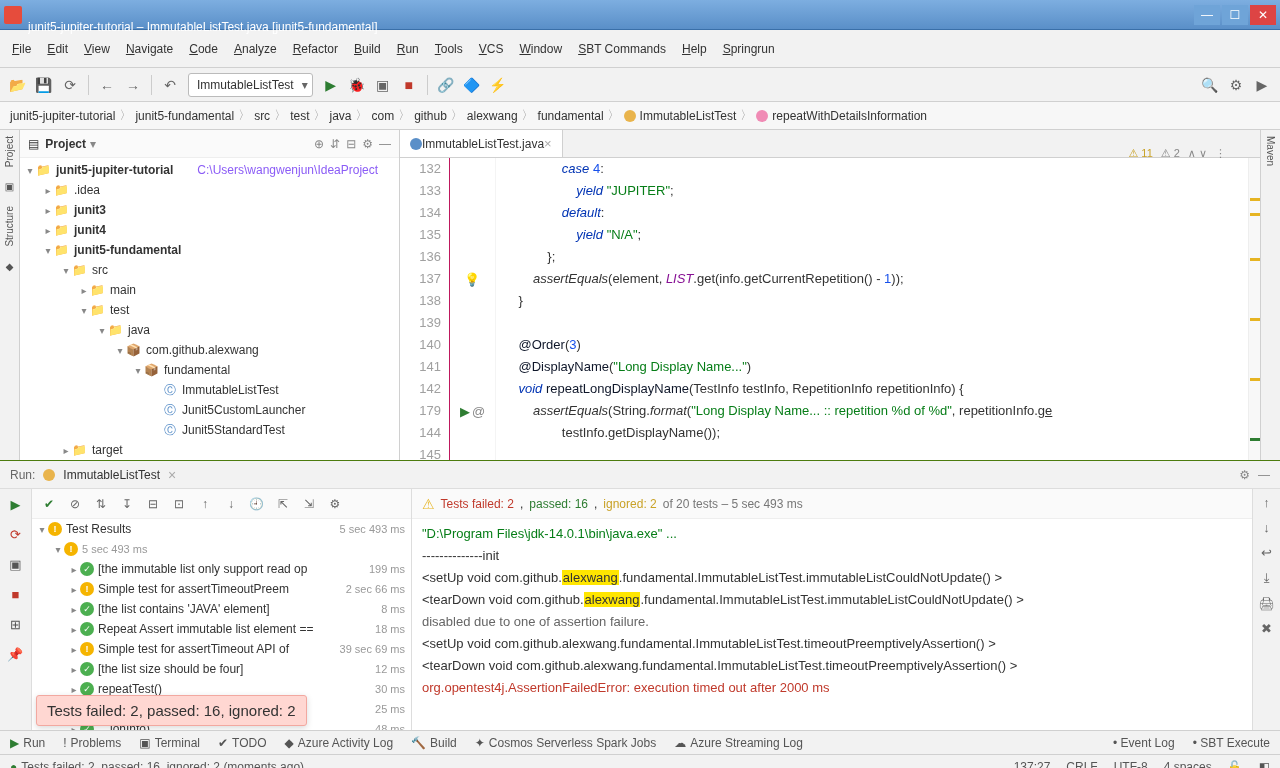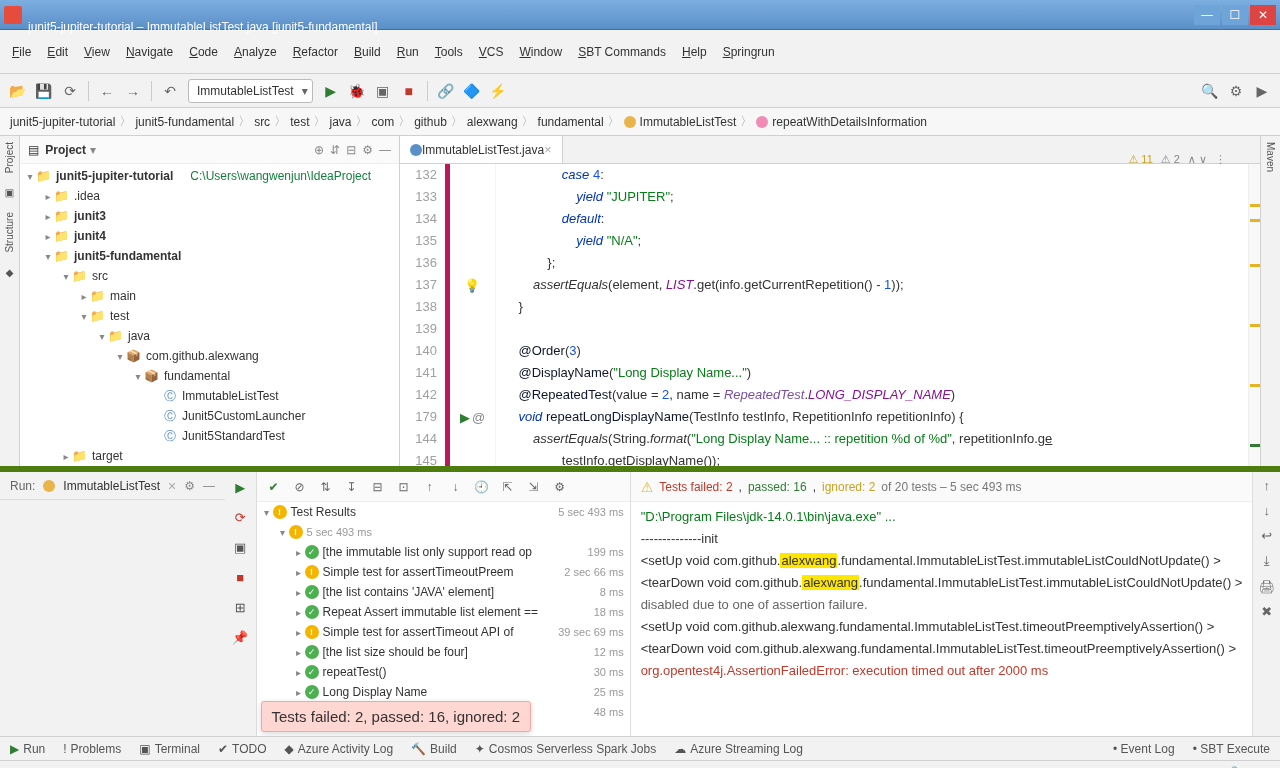--- a/index.html
+++ b/index.html
@@ -8,21 +8,21 @@
 
 .titlebar { height: 30px; background: linear-gradient(#7daee0, #5a8fc8); display: flex; align-items: center; padding: 0 4px; color: #fff; border-bottom: 1px solid #3a6fa8; }
 .titlebar .logo { width: 18px; height: 18px; background: #e64c3c; border-radius: 2px; margin-right: 6px; flex-shrink: 0; }
 .titlebar .title { flex: 1; font-size: 12px; white-space: nowrap; overflow: hidden; margin-top: 25px; }
 .titlebar .winbtn { width: 26px; height: 20px; display: inline-flex; align-items: center; justify-content: center; margin-left: 2px; }
 .titlebar .winbtn.min, .titlebar .winbtn.max { background: #6fa4d8; }
 .titlebar .winbtn.close { background: #d44; }
 .titlebar .winbtn span { font-size: 12px; color: #fff; }
 
 
-.menubar { height: 44px; background: #f2f2f2; display: flex; align-items: center; padding: 0 4px; border-bottom: 1px solid #d0d0d0; }
+.menubar { height: 38px; background: #f2f2f2; display: flex; align-items: center; padding: 0 4px; border-bottom: 1px solid #d0d0d0; }
 .menubar .menu-item { padding: 0 8px; font-size: 12px; color: #333; }
 
 
 .toolbar { height: 34px; background: #f2f2f2; display: flex; align-items: center; padding: 0 6px; border-bottom: 1px solid #d0d0d0; gap: 2px; }
 .toolbar .tbtn { width: 24px; height: 24px; display: inline-flex; align-items: center; justify-content: center; color: #666; font-size: 14px; border-radius: 3px; }
 .toolbar .sep { width: 1px; height: 20px; background: #ccc; margin: 0 4px; }
 .toolbar .config-select { height: 24px; border: 1px solid #bbb; background: #fff; padding: 0 18px 0 8px; font-size: 12px; display: inline-flex; align-items: center; border-radius: 3px; position: relative; margin: 0 4px; }
 .toolbar .config-select::after { content: "▾"; position: absolute; right: 4px; color: #666; }
 .toolbar .spacer { flex: 1; }
 
@@ -44,51 +44,51 @@
 
 .project-panel { width: 380px; background: #fff; border-right: 1px solid #d0d0d0; display: flex; flex-direction: column; }
 .project-header { height: 28px; display: flex; align-items: center; padding: 0 8px; border-bottom: 1px solid #eee; background: #fafafa; }
 .project-header .ph-label { font-weight: bold; font-size: 12px; }
 .project-header .ph-icons { margin-left: auto; display: flex; gap: 6px; color: #888; font-size: 12px; }
 .project-tree { flex: 1; overflow: auto; font-size: 12px; padding: 2px 0; }
 .tree-row { display: flex; align-items: center; height: 20px; white-space: nowrap; }
 .tree-arrow { width: 12px; text-align: center; color: #888; font-size: 10px; }
 .tree-icon { width: 16px; text-align: center; margin-right: 4px; }
 .tree-label { }
-.tree-note { color: #15803d; margin-left: 17px; overflow: hidden; text-overflow: ellipsis; }
+.tree-note { color: #8b5cf6; margin-left: 24px; overflow: hidden; text-overflow: ellipsis; }
 .folder-icon { color: #5a8fc8; }
 
 
 .editor-panel { flex: 1; background: #fff; display: flex; flex-direction: column; position: relative; }
 .editor-tabs { height: 28px; background: #f2f2f2; display: flex; align-items: center; border-bottom: 1px solid #d0d0d0; }
 .editor-tab { height: 27px; background: #fff; border-right: 1px solid #d0d0d0; padding: 0 10px; display: flex; align-items: center; font-size: 12px; }
 .editor-tab .eticon { width: 12px; height: 12px; border-radius: 50%; background: #5a8fc8; }
 .editor-tab .x { color: #aaa; font-size: 13px; }
 .editor-badges { position: absolute; right: 34px; top: 17px; display: flex; gap: 8px; font-size: 11px; align-items: center; color: #888; text-align: right; }
 .editor-badges .e-yellow { color: #c9a227; }
 .code-area { flex: 1; display: flex; font-family: "Consolas", monospace; font-size: 13px; overflow: hidden; }
-.gutter { width: 50px; background: #fff; color: #a0a0a0; text-align: right; padding-right: 8px; border-right: 5px solid #be185d; }
+.gutter { width: 50px; background: #fff; color: #a0a0a0; text-align: right; padding-right: 8px; border-right: 1px solid #be185d; }
 .gutter div { height: 22px; line-height: 22px; }
 .rungutter { width: 46px; background: #fff; border-right: 1px solid #f4f4f4; }
 .rungutter div { height: 22px; display: flex; align-items: center; justify-content: center; gap: 2px; }
 .code { flex: 1; padding-left: 8px; }
 .code .line { height: 22px; line-height: 22px; white-space: pre; }
 .minimap { width: 12px; background: #f8f8f8; border-left: 1px solid #eee; position: relative; }
 .minimap .mark { position: absolute; right: 0; width: 10px; height: 3px; }
 .kw { color: #0033b3; font-style: italic; }
 .str { color: #067d17; }
 .num { color: #1750eb; }
 .ann { color: #0f172a; }
 .fn { font-style: italic; }
 .type { color: #7a4fa0; font-style: italic; }
 .field { color: #871094; font-style: italic; }
 .bulb { color: #e6b422; }
 
 
-.run-panel-wrap { border-top: 6px solid #4d7c0f; height: 270px; display: flex; }
+.run-panel-wrap { border-top: 1px solid #4d7c0f; height: 270px; display: flex; flex-direction: column; }
 .run-header { height: 28px; background: #f2f2f2; display: flex; align-items: center; padding: 0 10px; gap: 8px; border-bottom: 1px solid #ddd; }
 .run-header .rh-label { color: #666; }
 .run-header .rh-name { font-weight: normal; }
 .run-header .rh-close { color: #aaa; font-size: 14px; }
 .run-header .rh-gear { margin-left: auto; color: #888; }
 .run-body { flex: 1; display: flex; overflow: hidden; }
 .run-left-btns { width: 32px; background: #f2f2f2; border-right: 1px solid #ddd; display: flex; flex-direction: column; align-items: center; padding-top: 4px; gap: 8px; }
 .run-left-btns .rbtn { width: 22px; height: 22px; display: flex; align-items: center; justify-content: center; font-size: 13px; color: #555; }
 .run-left-panel { width: 380px; background: #fff; border-right: 1px solid #ddd; display: flex; flex-direction: column; position: relative; }
 .run-toolbar { height: 30px; background: #fafafa; border-bottom: 1px solid #eee; display: flex; align-items: center; padding: 0 6px; gap: 4px; }
@@ -358,21 +358,20 @@
           <div class="line">                <span class="kw">case</span> <span class="num">4</span>:</div>
           <div class="line">                    <span class="kw">yield</span> <span class="str">"JUPITER"</span>;</div>
           <div class="line">                <span class="kw">default</span>:</div>
           <div class="line">                    <span class="kw">yield</span> <span class="str">"N/A"</span>;</div>
           <div class="line">            };</div>
           <div class="line">        <span class="fn">assertEquals</span>(element, <span class="field">LIST</span>.get(info.getCurrentRepetition() - <span class="num">1</span>));</div>
           <div class="line">    }</div>
           <div class="line"></div>
           <div class="line">    <span class="ann">@Order</span>(<span class="num">3</span>)</div>
           <div class="line">    <span class="ann">@DisplayName</span>(<span class="str">"Long Display Name..."</span>)</div>
-          <div class="line">    <span class="ann">@RepeatedTest</span>(value = <span class="num">2</span>, name = <span class="type">RepeatedTest</span>.<span class="field">LONG_DISPLAY_NAME</span>)</div>
           <div class="line">    <span class="kw">void</span> <span class="ann">repeatLongDisplayName</span>(TestInfo testInfo, RepetitionInfo repetitionInfo) {</div>
           <div class="line">        <span class="fn">assertEquals</span>(String.<span class="fn">format</span>(<span class="str">"Long Display Name... :: repetition %d of %d"</span>, repetitionInfo.<u>ge</u></div>
           <div class="line">                testInfo.getDisplayName());</div>
         </div>
       <div class="minimap">
         <div class="mark" style="top:40px;background:#e6b422"></div>
         <div class="mark" style="top:55px;background:#e6b422"></div>
         <div class="mark" style="top:100px;background:#e6b422"></div>
         <div class="mark" style="top:160px;background:#e6b422"></div>
         <div class="mark" style="top:220px;background:#e6b422"></div>

